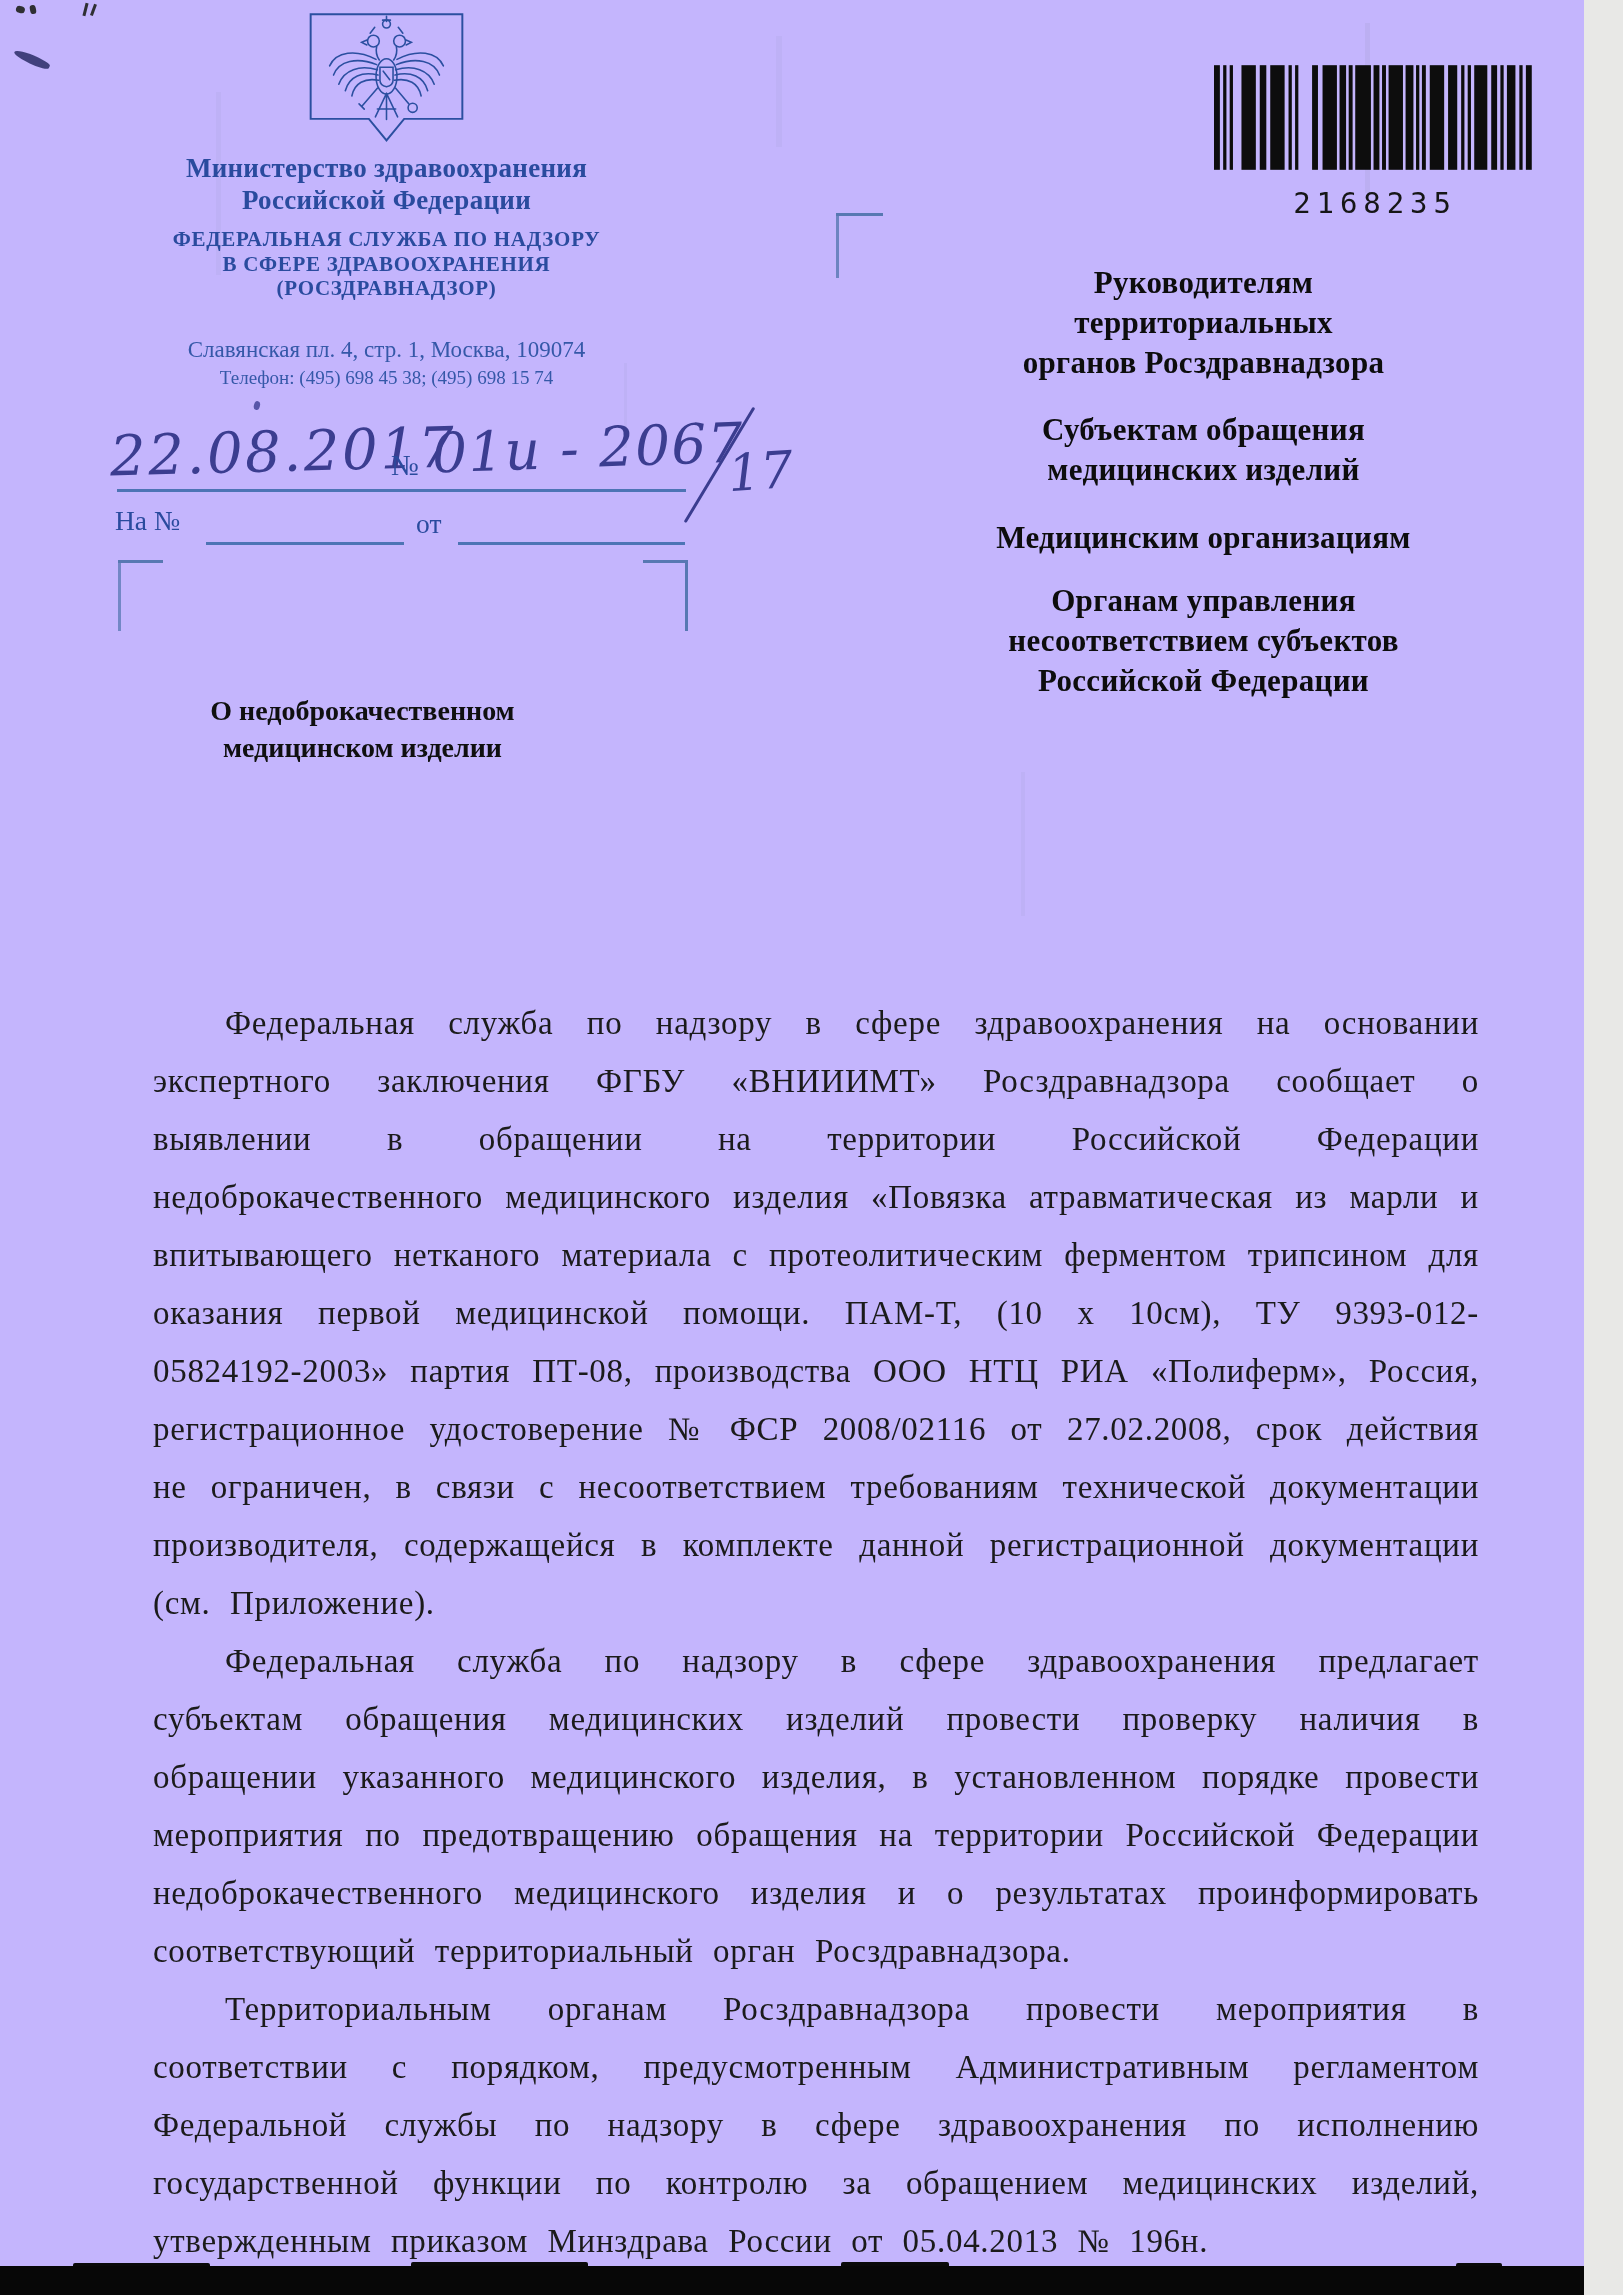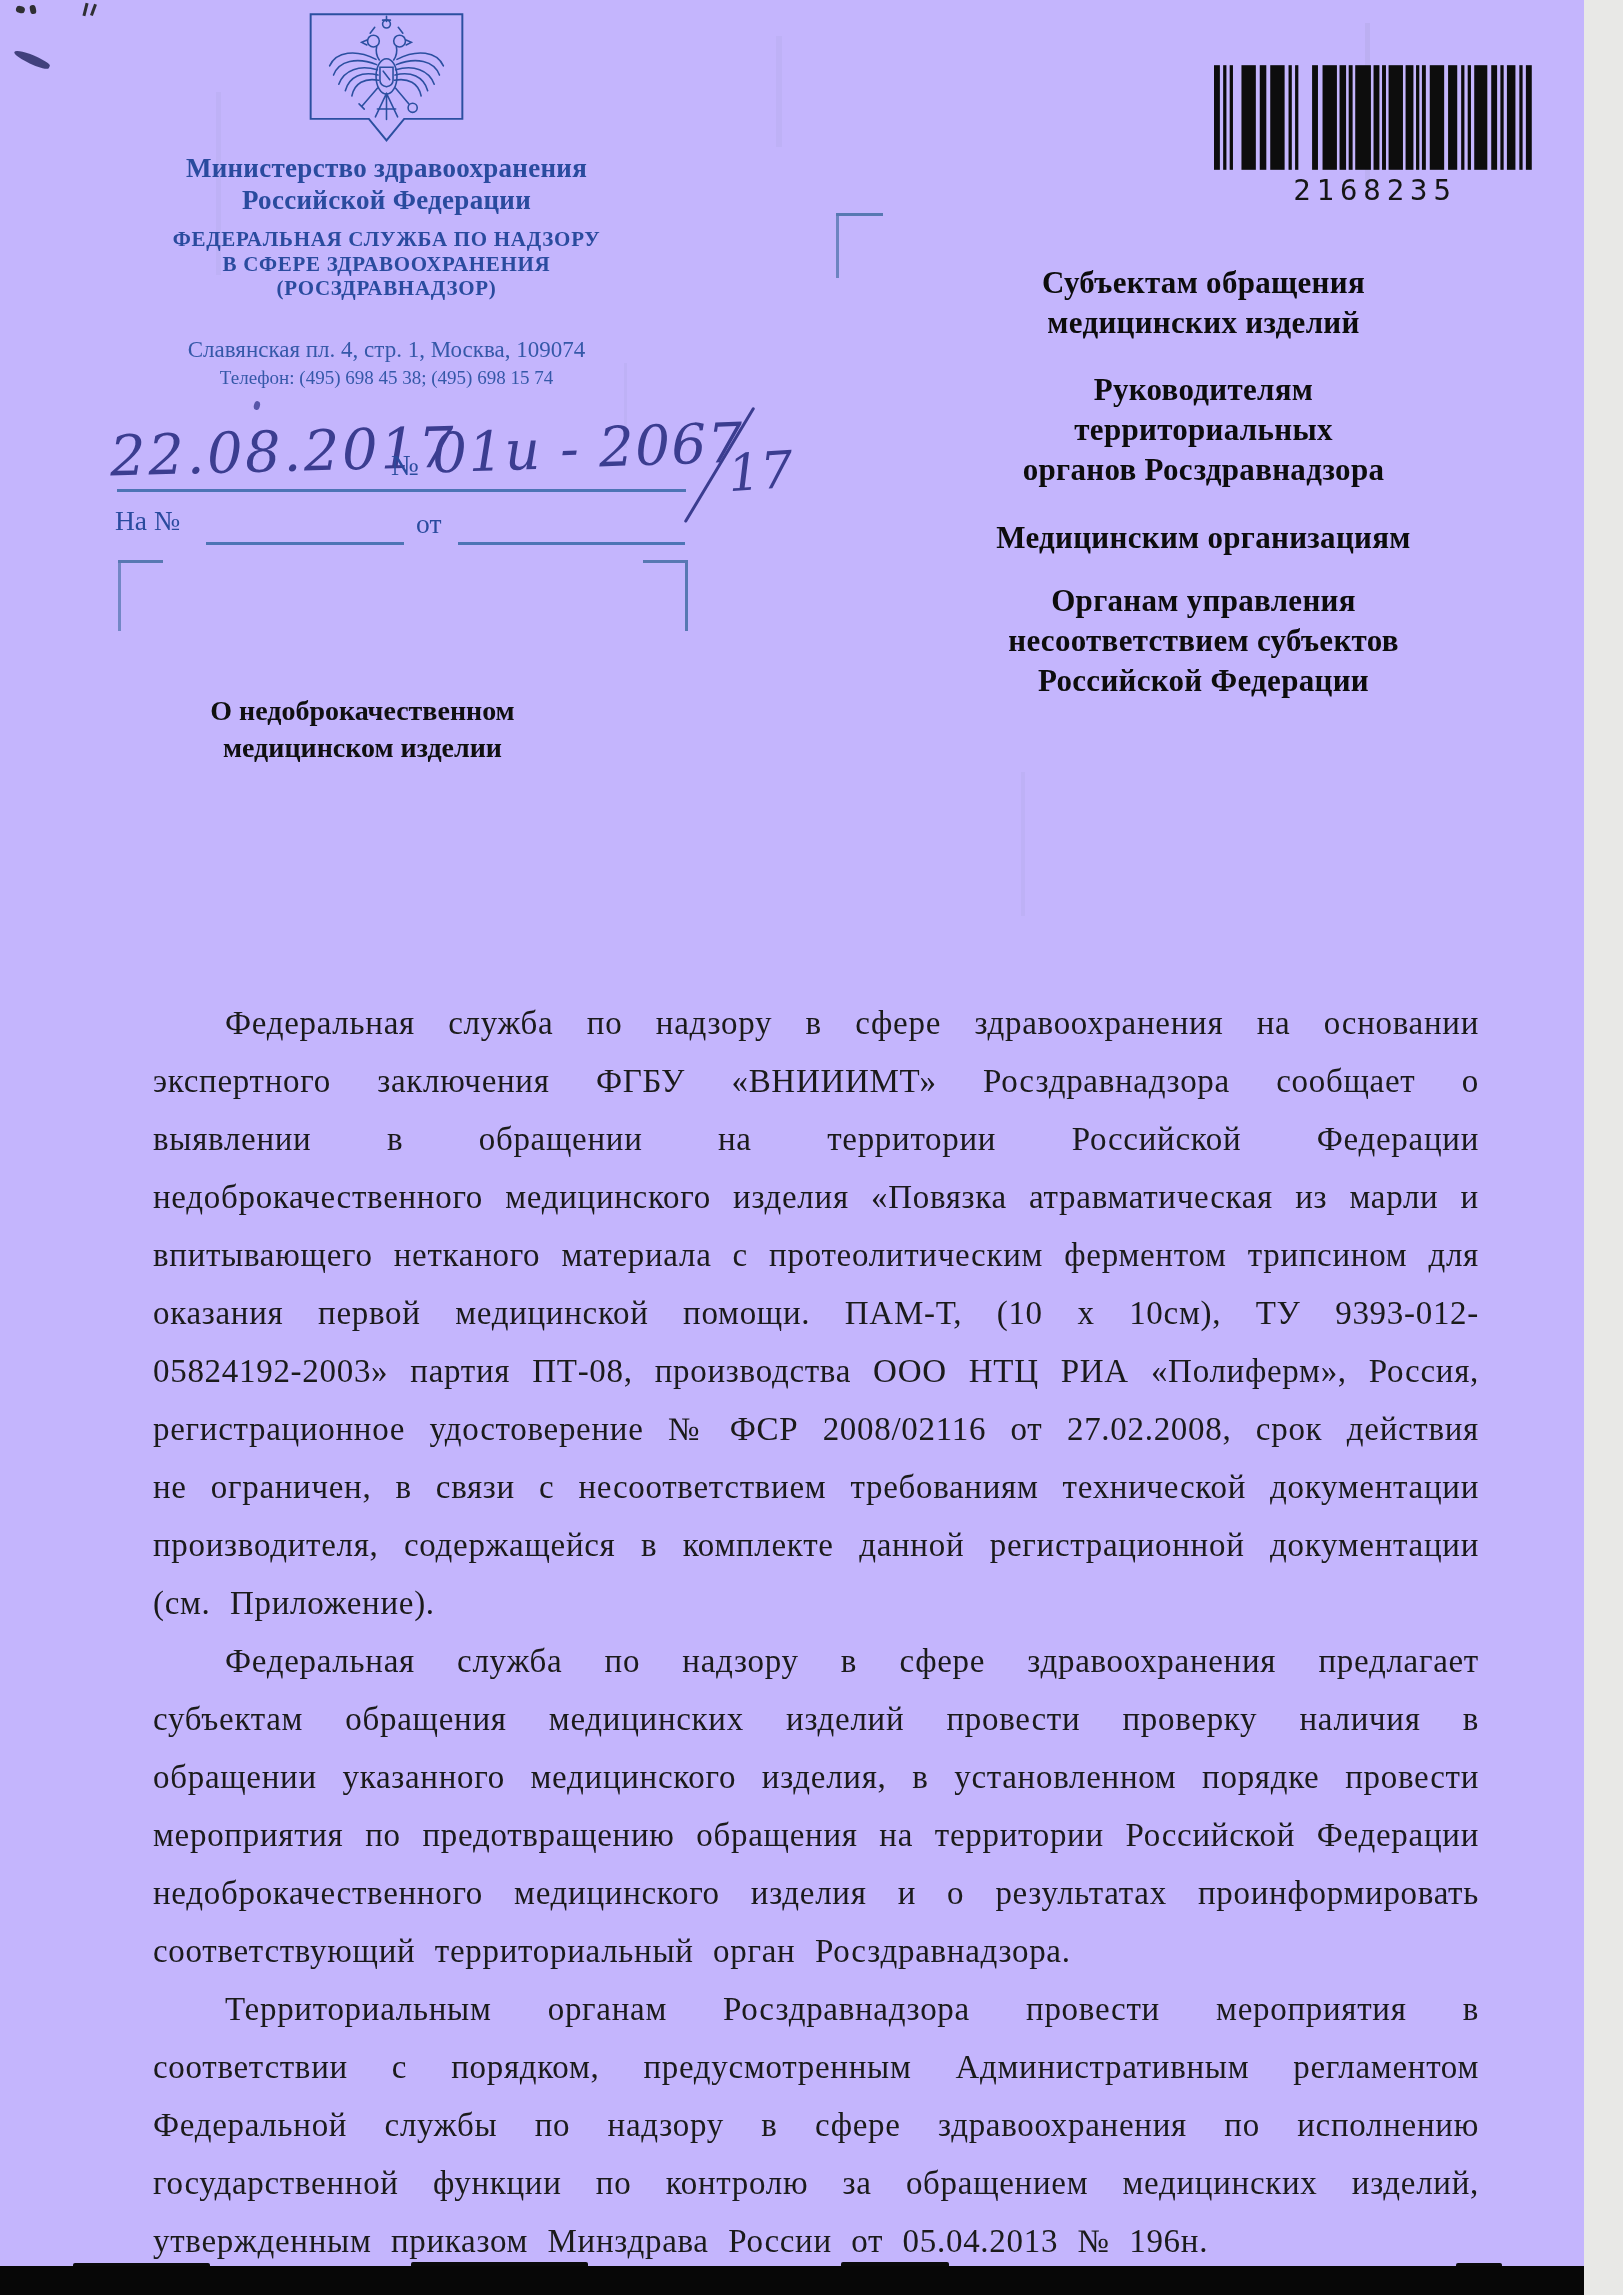--- a/index.html
+++ b/index.html
@@ -36,21 +36,21 @@
   .hw-suffix{left:728px;top:442px;font-size:51px;transform:rotate(-4deg);}
   .hw-slash{left:718px;top:398px;width:3.3px;height:134px;background:#3b3d90;transform:rotate(31deg);border-radius:2px;}
   .uline{position:absolute;background:#4d74b5;height:3.3px;}
   .reply-label{font-size:27.5px;color:#2a4b9e;}
   .corner{position:absolute;}
   .corner .h{position:absolute;background:#5878b2;height:3.3px;top:0;}
   .corner .v{position:absolute;background:#5878b2;width:2.6px;top:0;}
 
   
   .barcode{position:absolute;left:1212px;top:65px;width:326px;text-align:center;}
-  .barcode-num{font-family:"DejaVu Sans Mono",monospace;font-size:29px;color:#161616;letter-spacing:5.9px;margin-top:1px;}
+  .barcode-num{font-family:"DejaVu Sans Mono",monospace;font-size:29px;color:#161616;letter-spacing:5.9px;margin-top:14px;}
 
   
   .addressees{position:absolute;left:863px;top:263px;width:681px;text-align:center;
     font-weight:700;font-size:31px;color:#0d0d0d;}
   .addressee{line-height:1.29;margin:0 0 27.5px 0;letter-spacing:0.3px;}
 
   
   .subject{position:absolute;left:189px;top:653px;width:347px;text-align:center;
     font-weight:700;font-size:28px;line-height:1.33;color:#101010;}
 
@@ -186,25 +186,25 @@
           <rect x="438" width="5" height="160"></rect>
         <rect x="448" width="13" height="160"></rect>
           <rect x="467" width="5" height="160"></rect>
         <rect x="477" width="9" height="160"></rect>
       </g>
     </svg>
     <div class="barcode-num">2168235</div>
   </div>
 
   <div class="addressees">
-    <p class="addressee pre">Субъектам обращения
-медицинских изделий</p>
     <p class="addressee pre">Руководителям
 территориальных
 органов Росздравнадзора</p>
+    <p class="addressee pre">Субъектам обращения
+медицинских изделий</p>
     <p class="addressee pre" style="margin-bottom:23px;">Медицинским организациям</p>
     <p class="addressee pre">Органам управления
 несоответствием субъектов
 Российской Федерации</p>
   </div>
 
   <div class="subject pre">О недоброкачественном
 медицинском изделии</div>
 
   <div class="bodytext">

